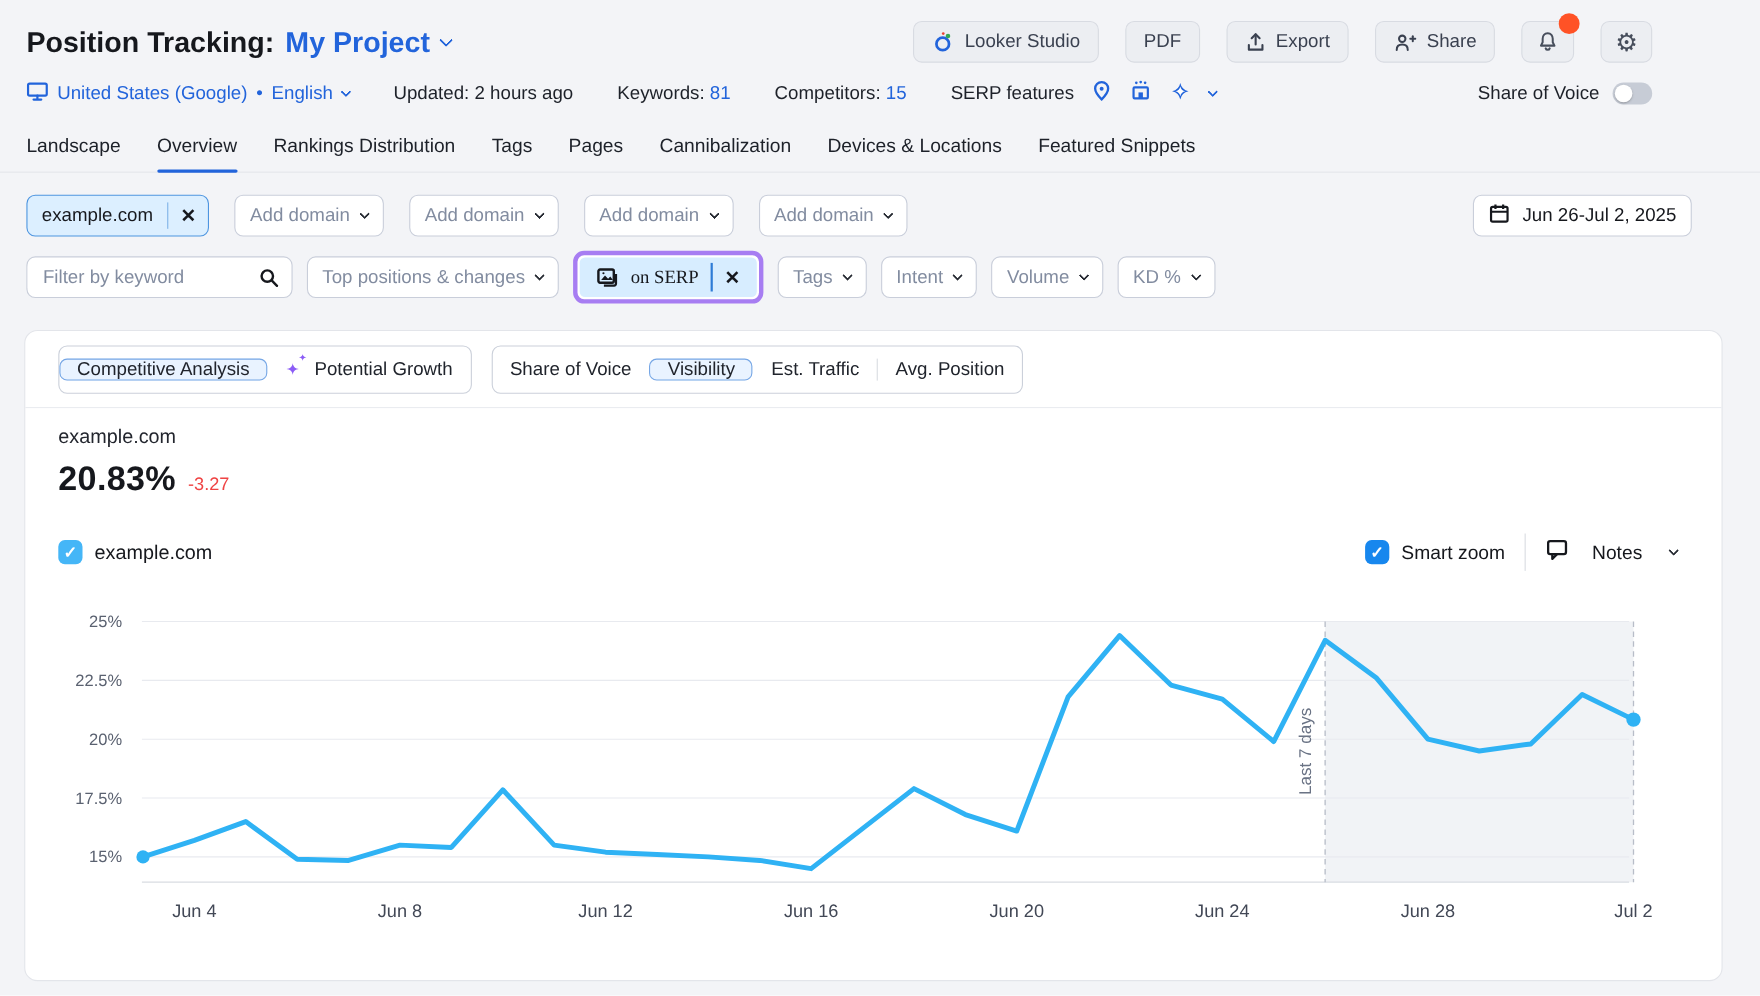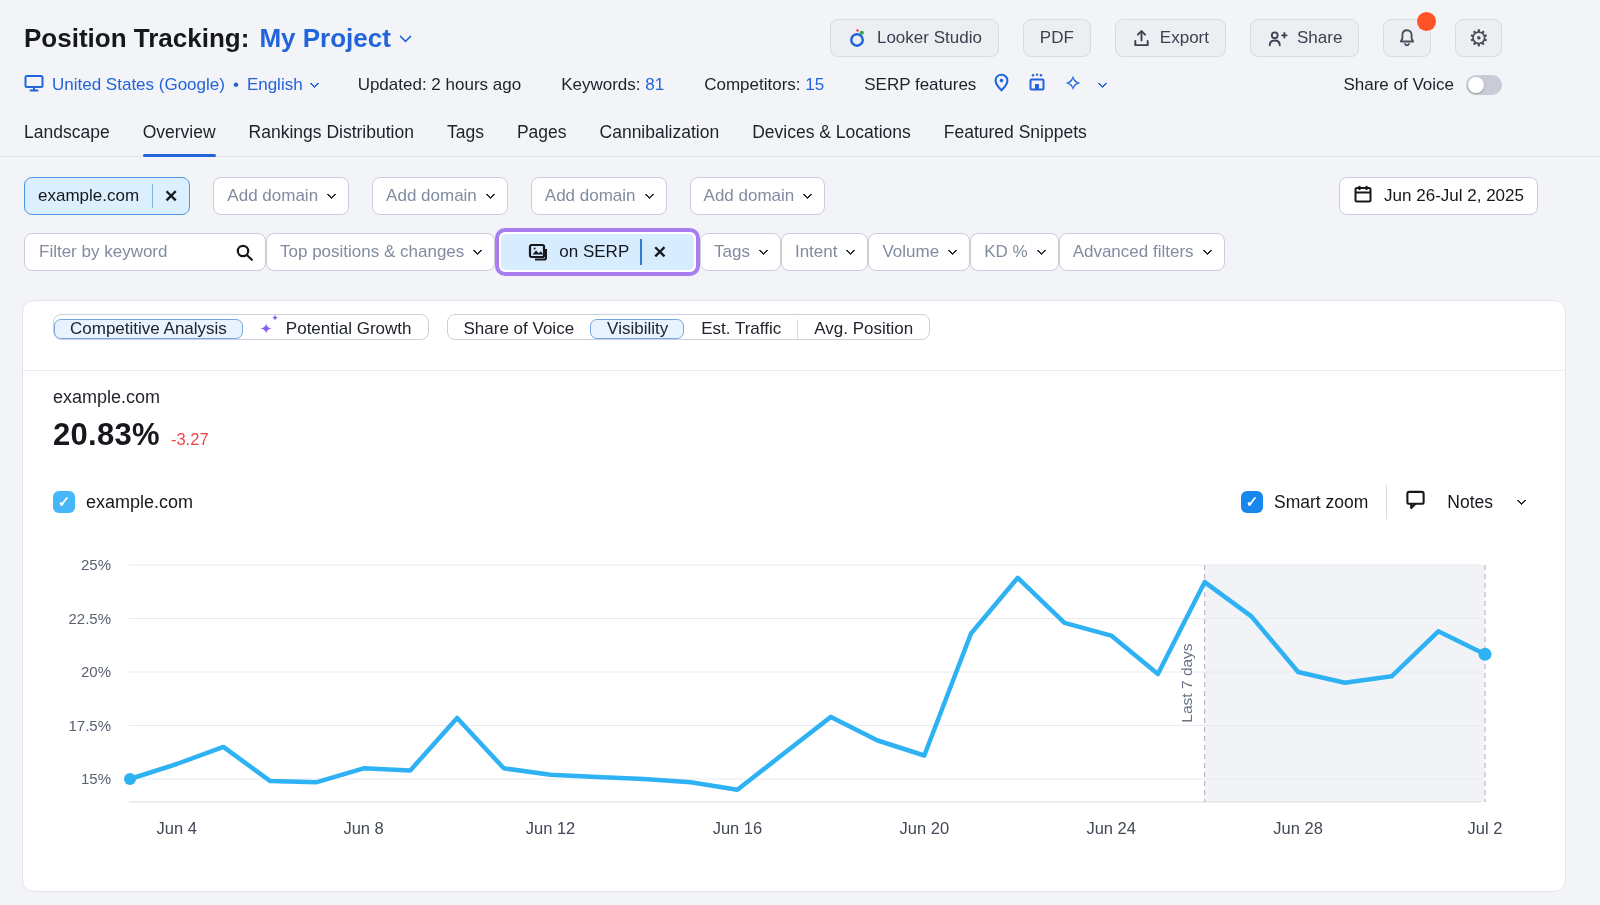--- a/index.html
+++ b/index.html
@@ -30,44 +30,44 @@
   .toggle { position:relative; width:36px; height:20px; border-radius:10px; background:#C7CCD6; display:inline-block; cursor:pointer; }
   .toggle .knob { position:absolute; left:2px; top:2px; width:16px; height:16px; border-radius:50%; background:#fff; box-shadow:0 1px 2px rgba(0,0,0,.25); }
 
   
   .tabs { margin-top:22px; padding:0 24px; display:flex; gap:33px; border-bottom:1px solid #E3E5EA; font-size:17.5px; font-weight:500; color:#1D2129; }
   .tab { padding-bottom:13px; position:relative; cursor:pointer; white-space:nowrap; }
   .tab.active::after { content:""; position:absolute; left:0; right:0; bottom:-1px; height:3.5px; border-radius:3px; background:#2264DB; }
 
   
   .frow1 { margin:20px 62px 0 24px; display:flex; gap:23px; align-items:center; }
-  .frow2 { margin:13px 62px 0 24px; display:flex; gap:0; align-items:center; }
+  .frow2 { margin:13px 62px 0 24px; display:flex; gap:13px; align-items:center; }
   .chip { display:flex; align-items:center; gap:10px; height:38px; padding:0 13px; background:#fff; border:1px solid #C9CEDA; border-radius:8px; font-size:17px; color:#828CA0; font-family:inherit; cursor:pointer; white-space:nowrap; }
   .chip-domain { background:#DCEFFF; border:1.5px solid #4D95E0; color:#16181D; font-size:17px; gap:0; padding:0; }
   .chip-domain .txt { padding:0 13px; }
   .chip-domain .vdiv { width:1px; height:24px; background:#7FB2E8; }
   .x-glyph { font-size:17px; font-weight:600; color:#16181D; padding:0 11px; cursor:pointer; line-height:1; }
   .spacer { flex:1; }
   .chip-date { color:#16181D; gap:11px; }
   .kw-input { display:flex; align-items:center; height:38px; background:#fff; border:1px solid #C9CEDA; border-radius:8px; overflow:hidden; }
   .kw-input input { border:none; outline:none; width:198px; padding:0 14px; font-size:17px; font-family:inherit; color:#16181D; }
   .kw-input input::placeholder { color:#828CA0; }
   .kw-search { width:42px; height:100%; display:flex; align-items:center; justify-content:center; cursor:pointer; }
   .onserp-wrap { border:4px solid #A77DF2; border-radius:10px; padding:2px; background:#fff; }
-  .chip-onserp { background:#D7EDFF; border:none; border-radius:5px; height:36px; color:#16181D; gap:0; padding:16px; }
+  .chip-onserp { background:#D7EDFF; border:none; border-radius:5px; height:36px; color:#16181D; gap:0; padding:4px;font-family:Liberation Serif, serif; }
   .chip-onserp .txt { padding:0 11px 0 10px; }
   .chip-onserp .icon-pad { padding-left:11px; display:flex; }
   .chip-onserp .vdiv { width:1.5px; height:26px; background:#2E7CD6; }
 
   
   .card { margin:24px 34px 0 22px; height:592px; background:#fff; border:1px solid #E3E5EA; border-radius:12px; position:relative; }
   .chart-svg { position:absolute; left:0; top:0; width:1544px; height:590px; z-index:1; }
   .chart-svg text { font-family:"Liberation Sans", sans-serif; }
   .card-tabs { position:absolute; top:13px; left:30px; display:flex; gap:18px; z-index:2; }
-  .seg-group { display:flex; align-items:flex-end; height:26px; background:#fff; border:1px solid #CBD0DA; border-radius:8px; }
+  .seg-group { display:flex; align-items:center; height:44px; background:#fff; border:1px solid #CBD0DA; border-radius:8px; }
   .seg { display:flex; align-items:center; gap:8px; padding:0 16px; font-size:17px; color:#20242C; cursor:pointer; border-left:1px solid #D9DCE2; white-space:nowrap; }
   .seg:first-child { border-left:none; }
   .seg.sel { background:#E9F3FF; outline:1.5px solid #77A7E5; outline-offset:-1.5px; border-radius:7px; border-left-color:transparent; }
   .seg.sel + .seg { border-left-color:transparent; }
   .sparkle { position:relative; color:#8B5CF6; font-size:15px; width:18px; display:inline-block; }
   .sparkle .s2 { position:absolute; top:-7px; right:-1px; font-size:9px; }
   .card-divider { position:absolute; top:69px; left:0; right:0; border-top:1px solid #EAECF0; z-index:2; }
   .metric { position:absolute; top:86px; left:30px; z-index:2; }
   .metric-domain { font-size:18px; color:#23262E; }
   .metric-line { margin-top:9px; display:flex; align-items:baseline; gap:11px; }
@@ -285,24 +285,20 @@
     <button class="chip">
         <span>Intent</span>
         <span class="chv dark"></span>
       </button>
     <button class="chip">
         <span>Volume</span>
         <span class="chv dark"></span>
       </button>
     <button class="chip">
         <span>KD %</span>
-        <span class="chv dark"></span>
-      </button>
-    <button class="chip">
-        <span>Advanced filters</span>
         <span class="chv dark"></span>
       </button>
   </div>
 
   <section class="card">
     <svg class="chart-svg" id="visibility-chart" viewBox="0 0 1544 590">
         <rect x="1181.655172413793" y="264" width="280.344827586207" height="237" fill="#F1F3F6"></rect>
         <line x1="106" y1="478" x2="1458" y2="478" stroke="#E8EAEF" stroke-width="1"></line>
         <text x="88" y="483" text-anchor="end" fill="#5A6170" font-size="15">15%</text>
         <line x1="106" y1="424.5" x2="1458" y2="424.5" stroke="#E8EAEF" stroke-width="1"></line>

